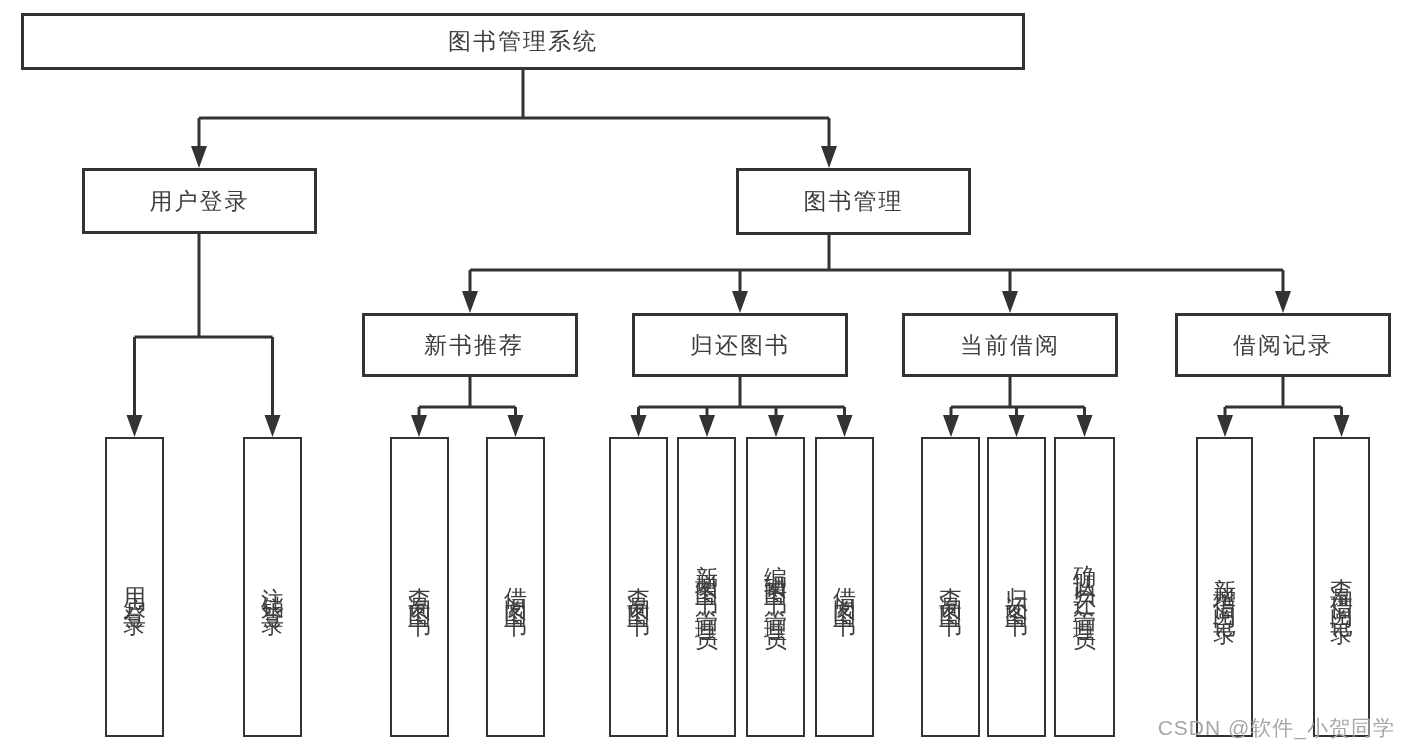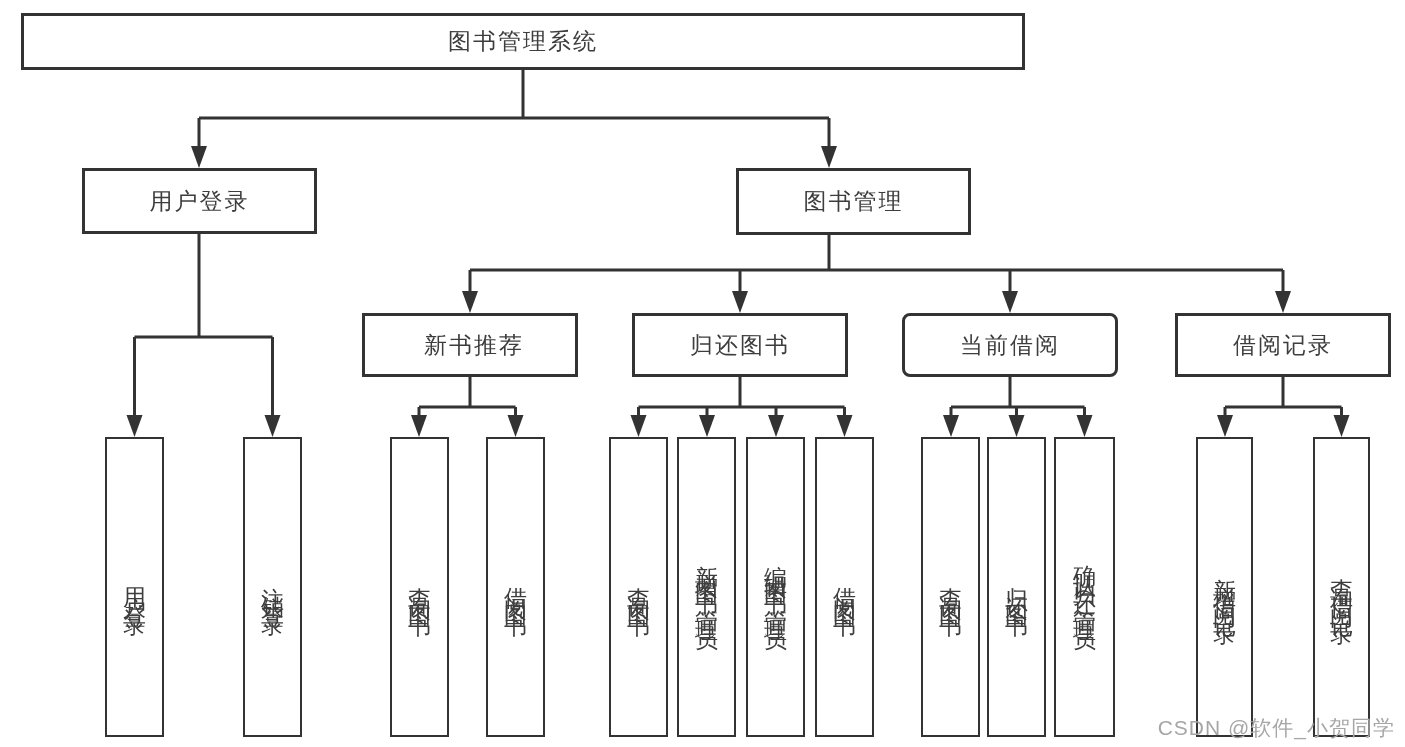--- a/index.html
+++ b/index.html
@@ -32,21 +32,21 @@
     line-height:1;
   }
   
   .n-root{left:21px;top:13px;width:1004px;height:57px;}
   
   .n-userlogin{left:82px;top:168px;width:235px;height:66px;}
   .n-bookmgmt{left:736px;top:168px;width:235px;height:67px;}
   
   .n-newrec {left:362px;top:313px;width:216px;height:64px;padding-left:8px;}
   .n-borrow {left:632px;top:313px;width:216px;height:64px;}
-  .n-current{left:902px;top:313px;width:216px;height:64px;border-radius:8px;}
+  .n-current{left:902px;top:313px;width:216px;height:64px;}
   .n-records{left:1175px;top:313px;width:216px;height:64px;}
   
   .vbox{top:437px;height:300px;width:59px;}
   .f1{left:105px;}  .f2{left:243px;}
   .f3{left:390px;}  .f4{left:486px;}
   .f5{left:609px;}  .f6{left:677px;} .f7{left:746px;} .f8{left:815px;}
   .f9{left:921px;}  .f10{left:987px;} .f11{left:1054px;width:61px;}
   .f12{left:1196px;width:57px;} .f13{left:1313px;width:57px;}
   .watermark{
     position:absolute;

